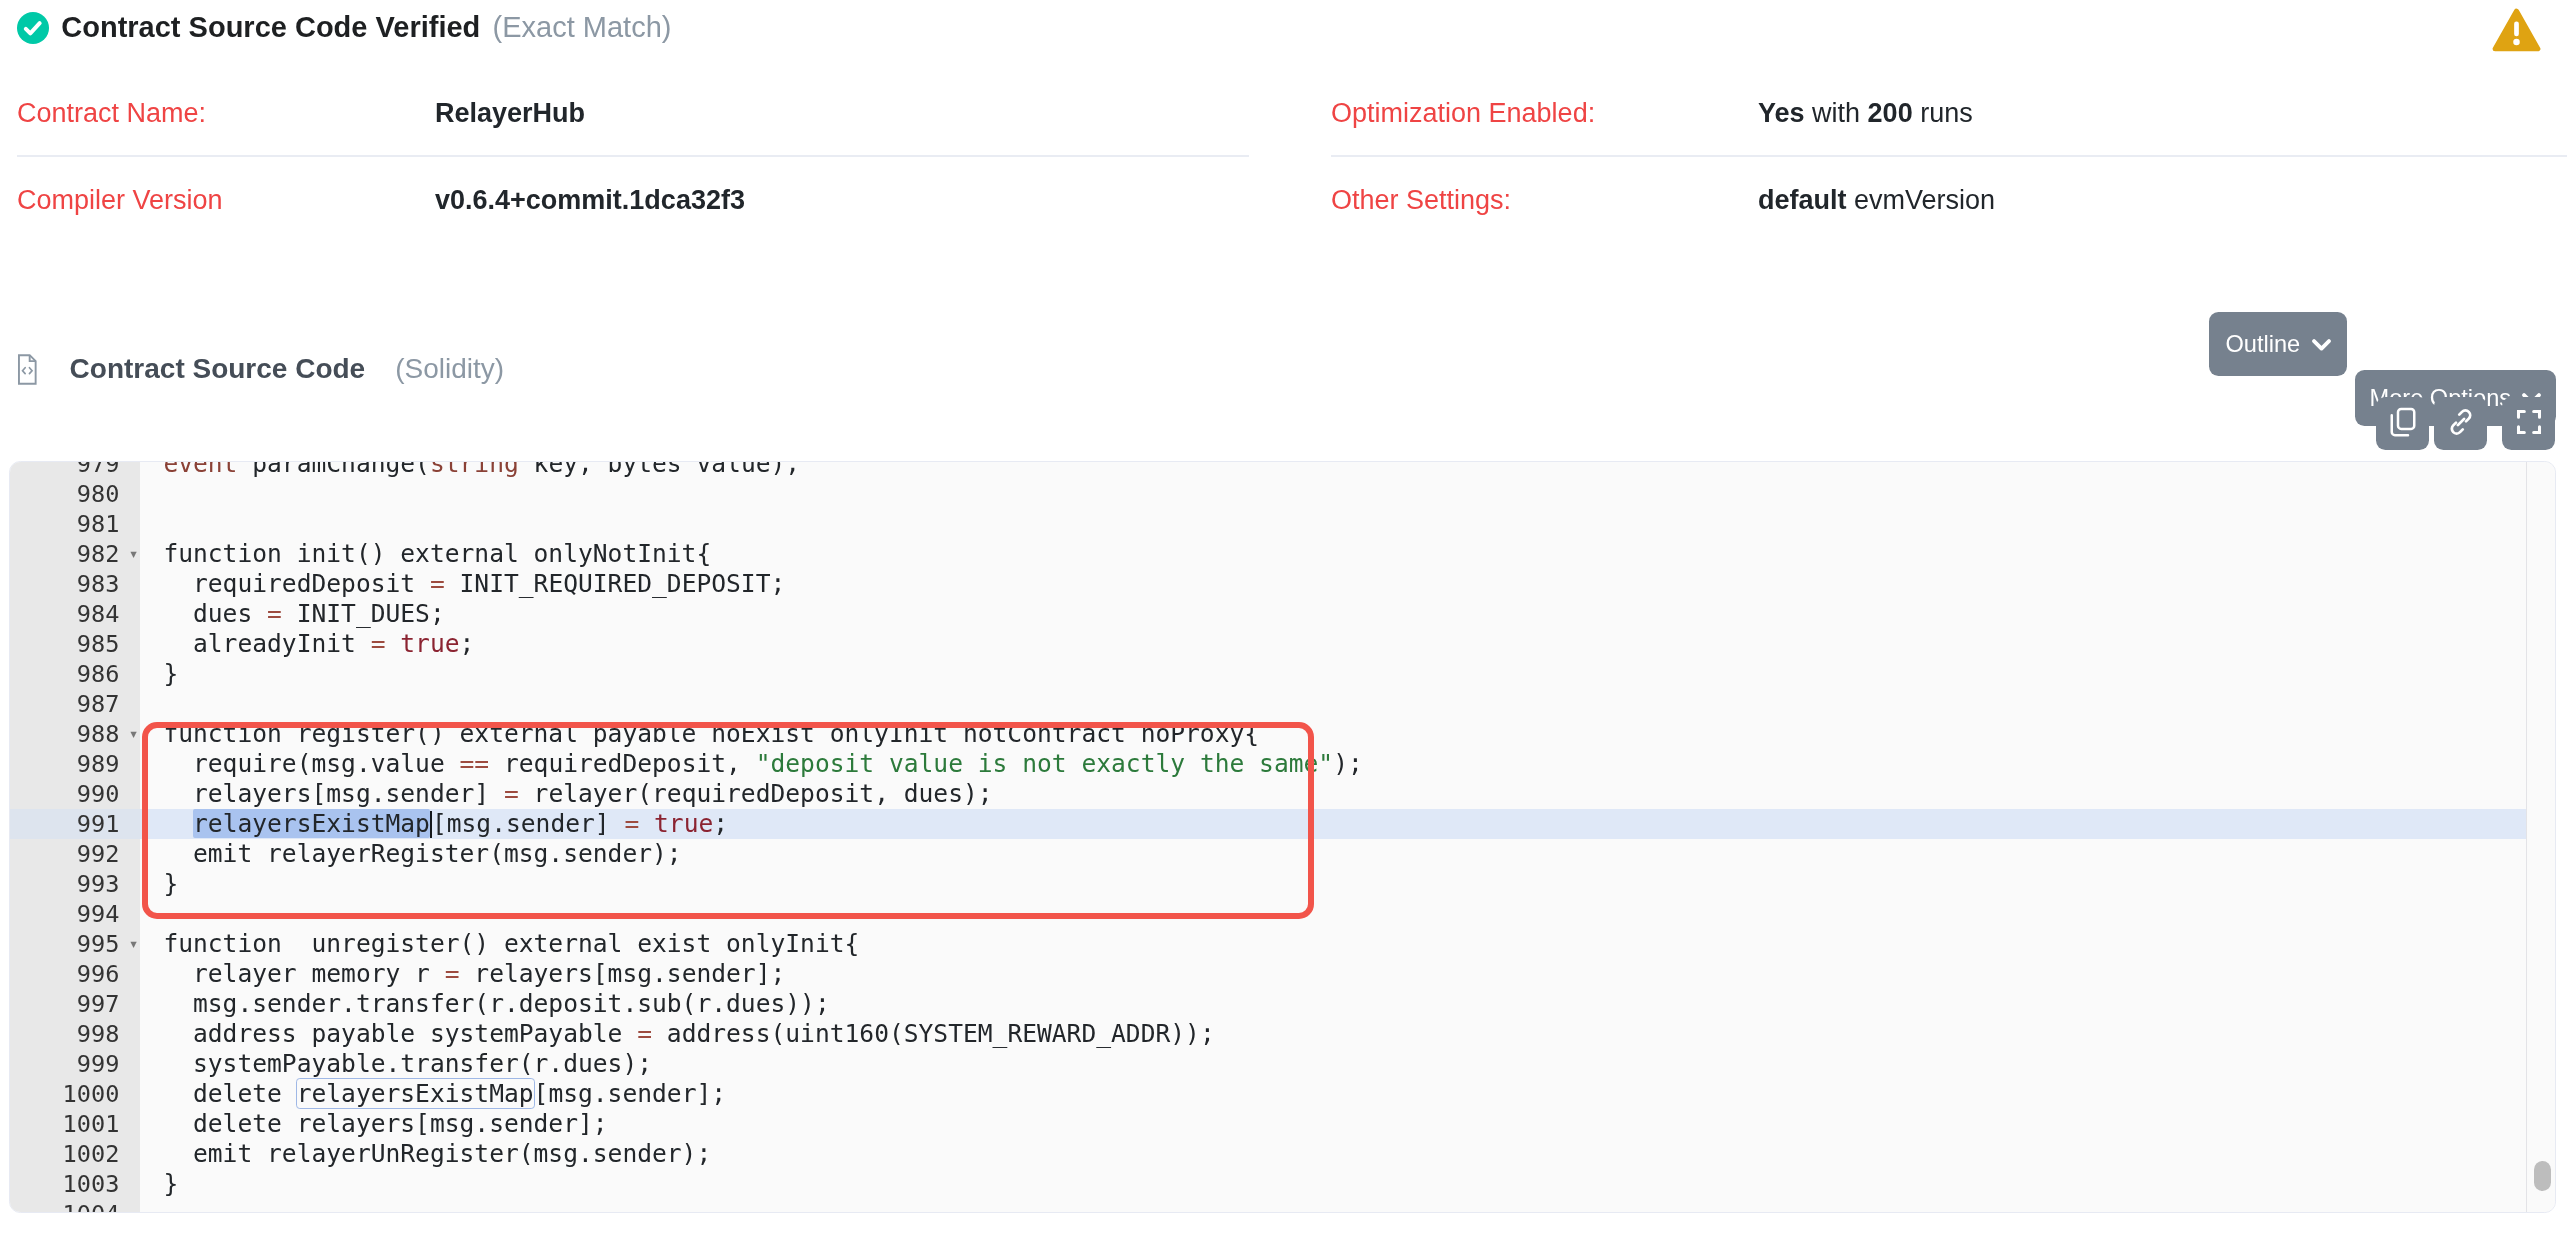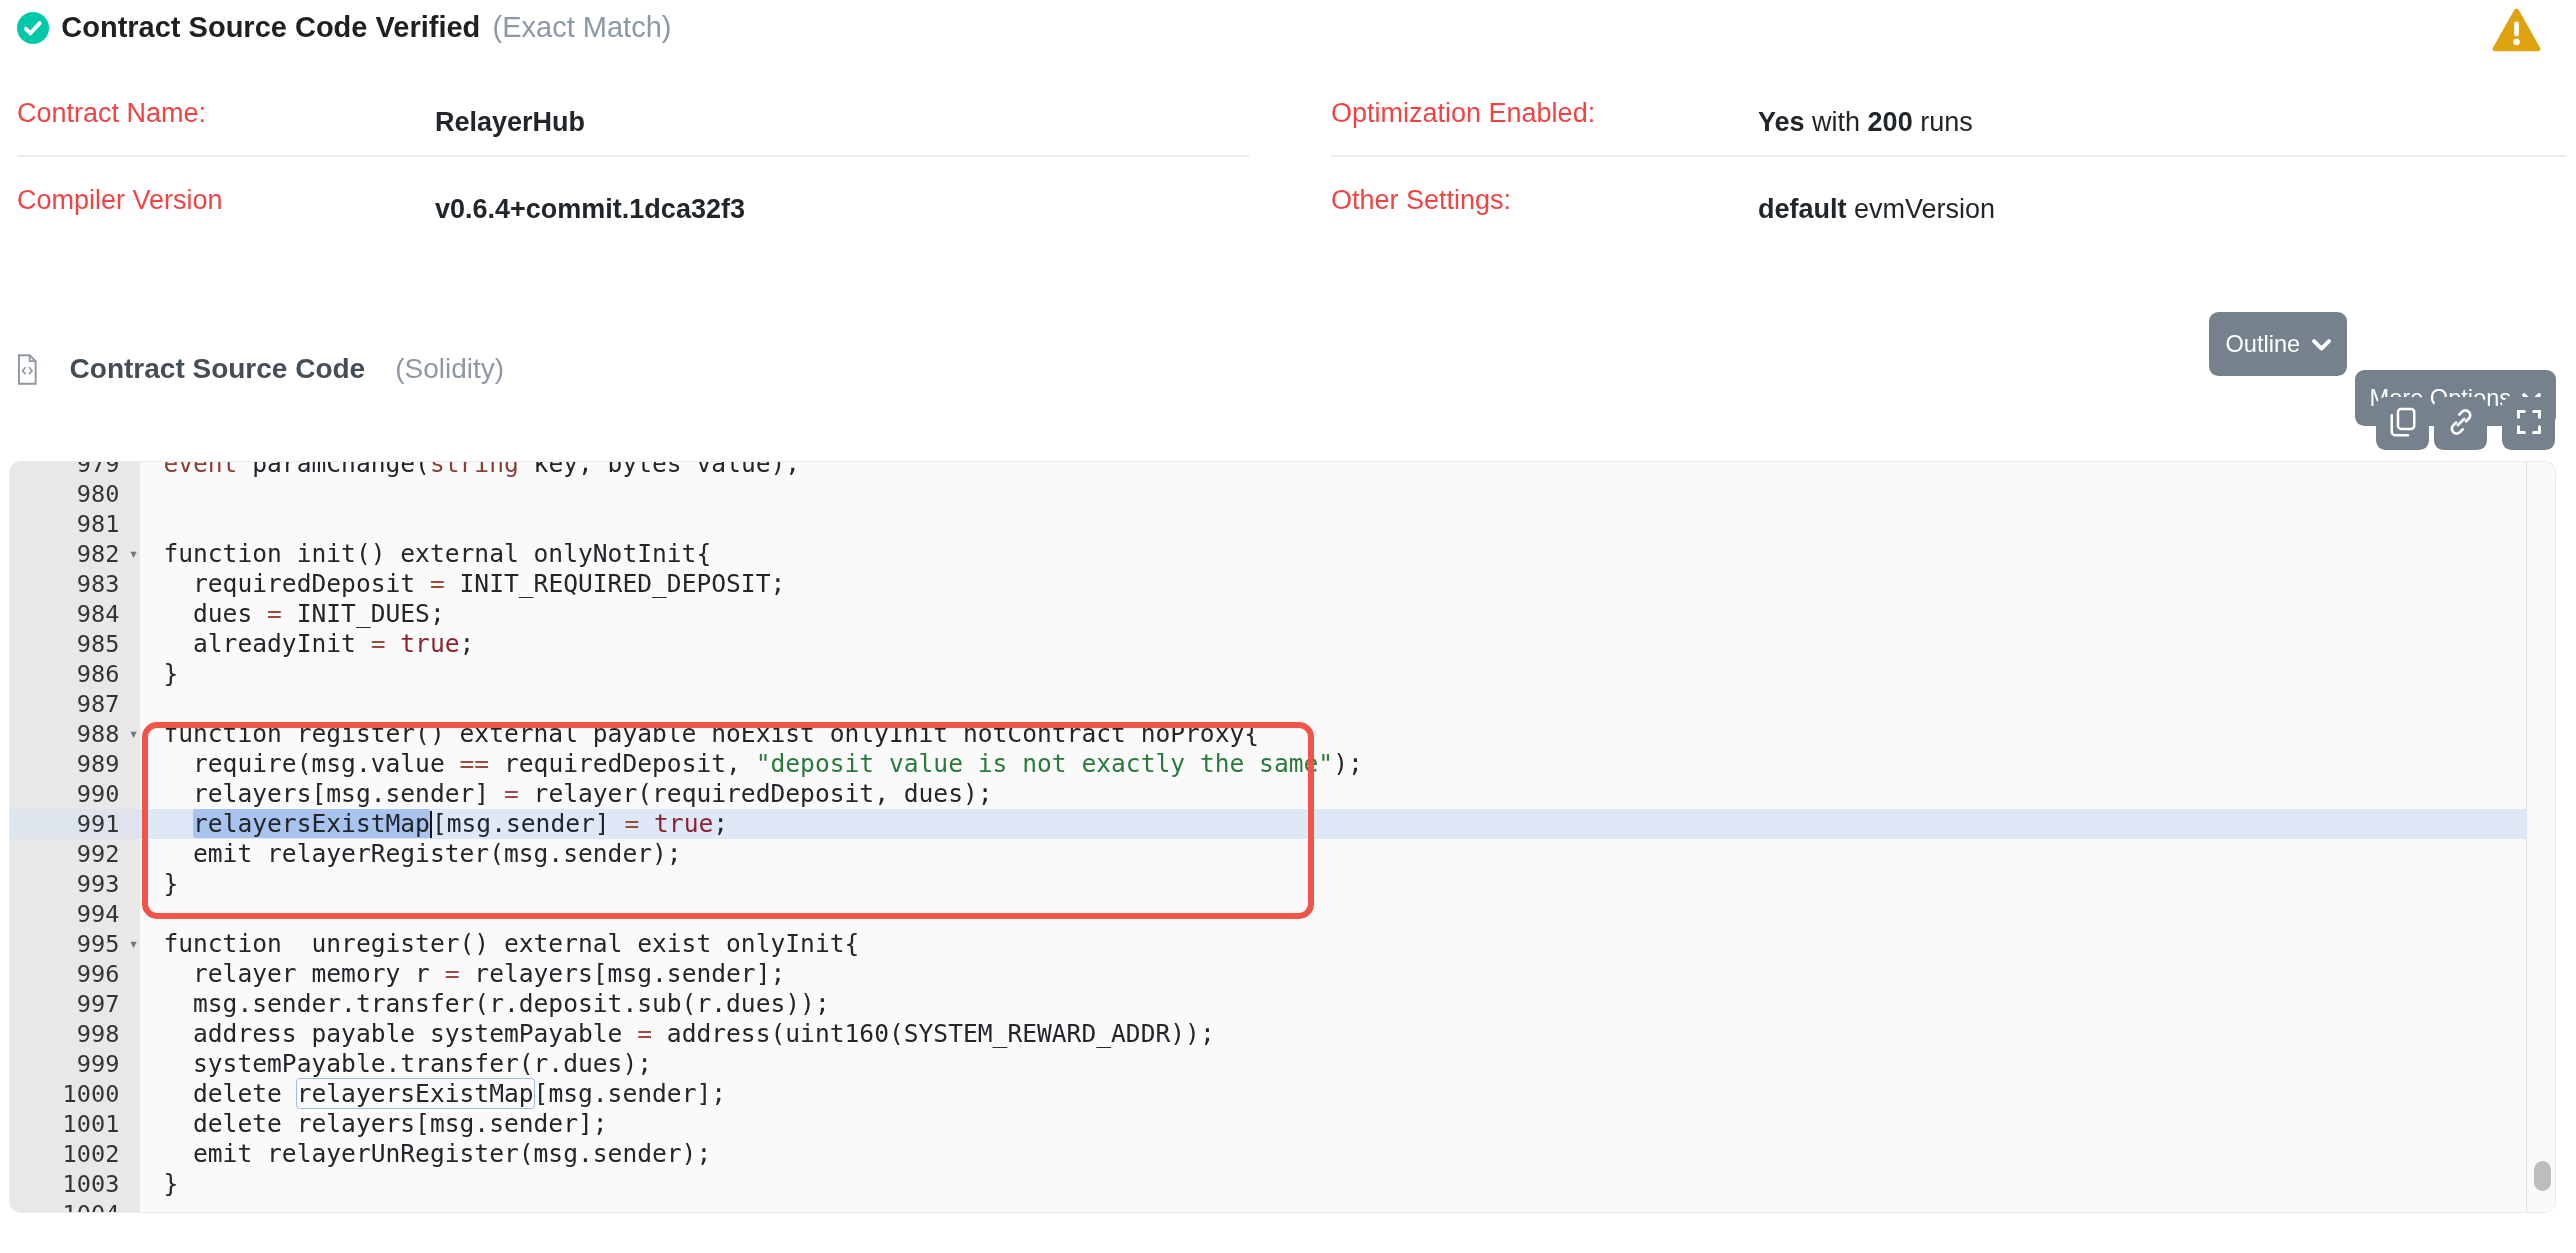--- a/index.html
+++ b/index.html
@@ -11,21 +11,21 @@
 
   
   .vheader{position:absolute;left:17px;top:11.3px;display:flex;align-items:center;gap:12.3px;}
   .vheader .ttl{font-size:29px;font-weight:700;color:#1e2022;}
   .vheader .sub{font-size:29px;font-weight:400;color:#8c98a4;}
   .icn-check{width:32px;height:32px;display:block;}
   .warn{position:absolute;left:2491px;top:7.6px;width:51px;height:45px;}
 
   
   .ilabel{position:absolute;font-size:27px;color:#ef4444;}
-  .ivalue{position:absolute;font-size:27px;color:#21262b;margin-top:9px;}
+  .ivalue{position:absolute;font-size:27px;color:#21262b;}
   .ivalue .b{font-weight:700;}
   .hr{position:absolute;height:1.9px;background:#e9ecf3;}
 
   
   .sec-hdr{position:absolute;left:15px;top:353px;display:flex;align-items:center;gap:30px;}
   .sec-hdr .ttl{font-size:28px;font-weight:700;color:#454d57;}
   .sec-hdr .sub{font-size:28px;color:#8c98a4;}
   .icn-file{width:24.6px;height:31px;display:block;}
 
   

